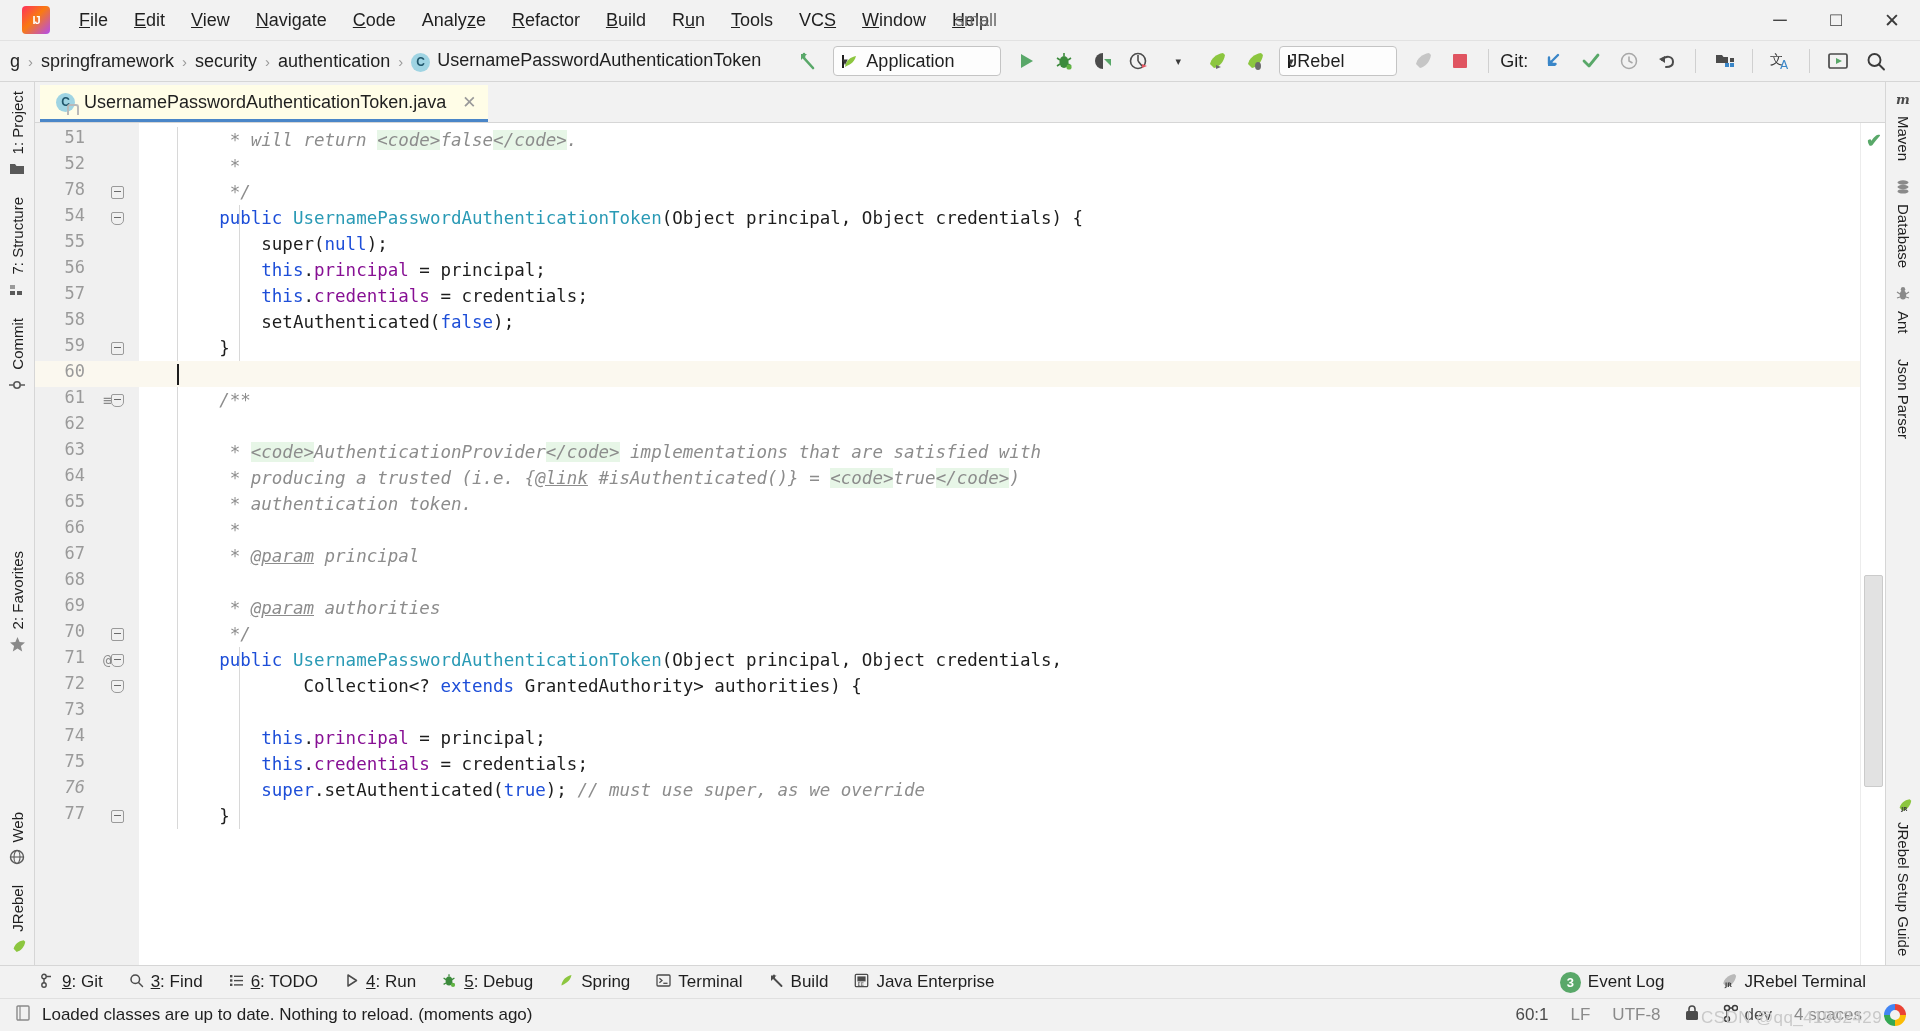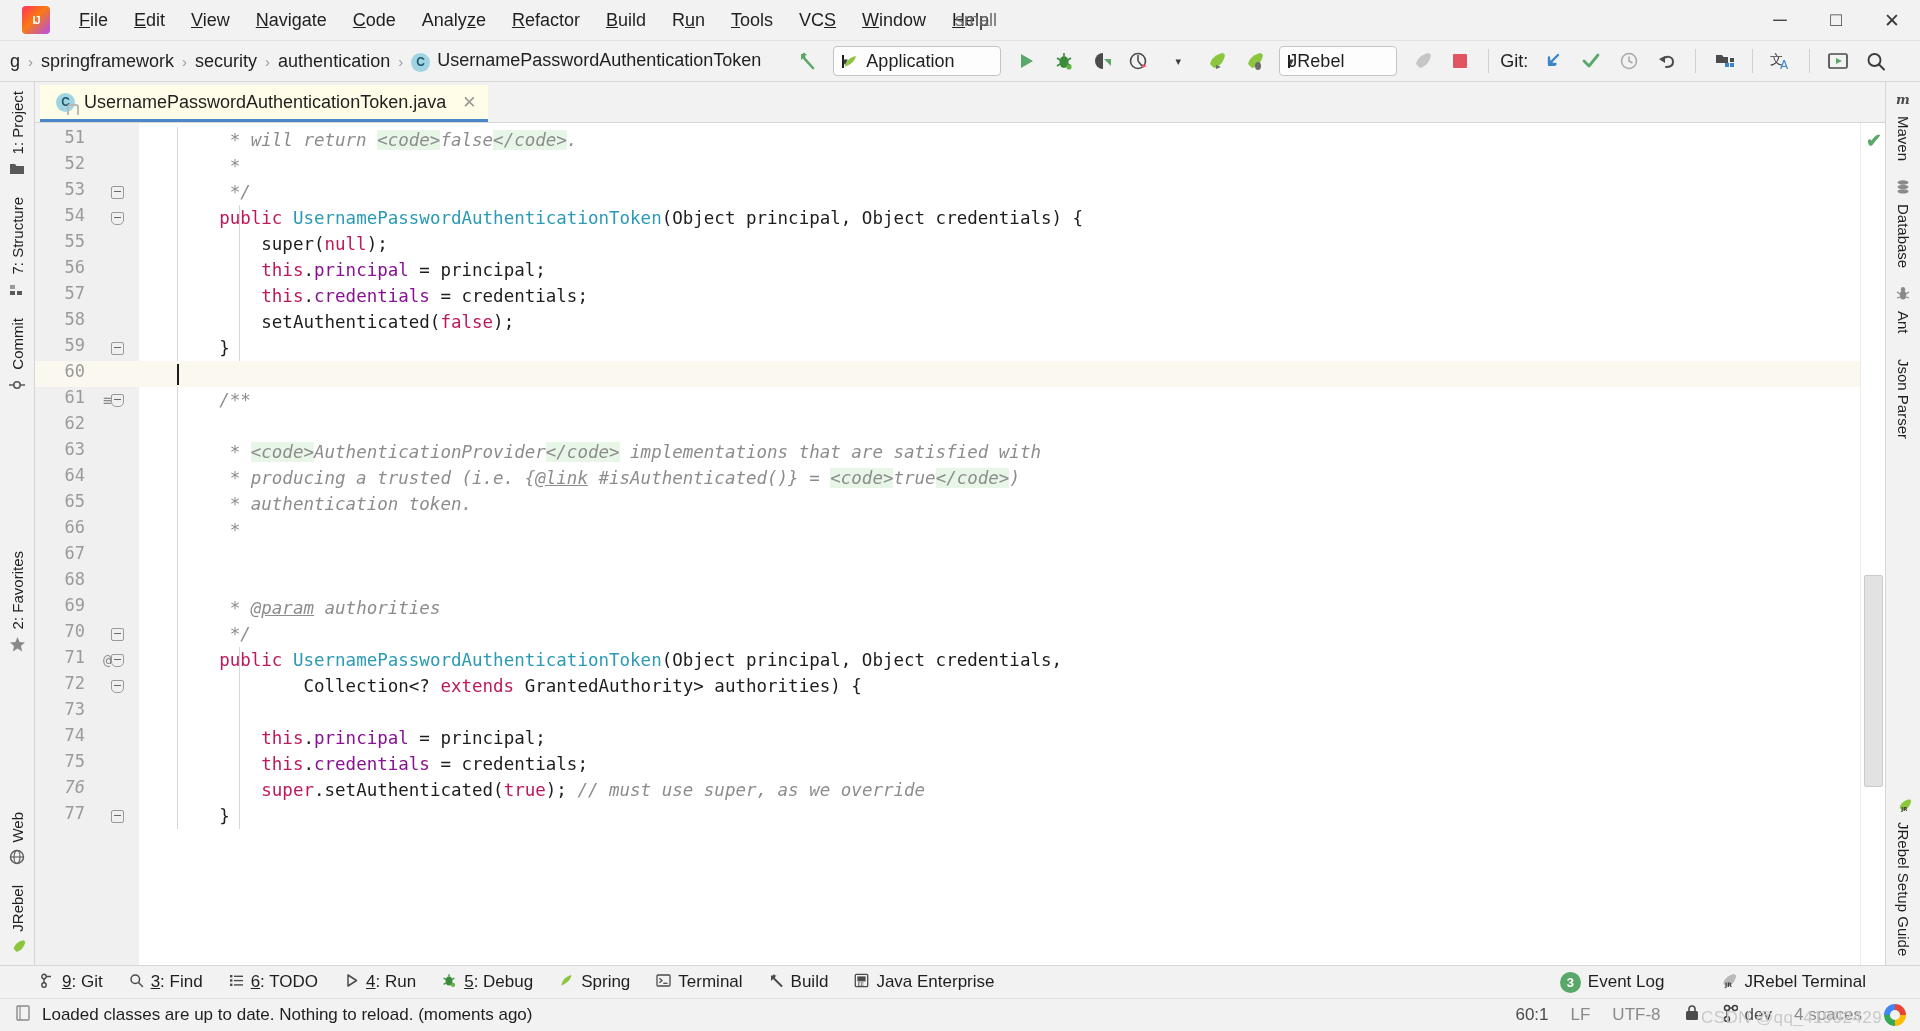--- a/index.html
+++ b/index.html
@@ -89,21 +89,21 @@
   .fold .box{width:11px;height:11px;border:1px solid #9a9a9a;border-radius:2px;background:#f0f0f0;position:relative;}
   .fold .box:before{content:"";position:absolute;left:2px;top:4px;width:7px;height:1px;background:#6a6a6a;}
   .fold.open .box{border-radius:2px 2px 5px 5px;}
   .codeline{position:absolute;left:0;right:0;height:26px;white-space:pre;
             font-family:"DejaVu Sans Mono", monospace;font-size:17.5px;line-height:26px;}
   .codeline .txt{padding-left:38px;}
   .caretline{background:#fbf8ef;}
   .indent-guide{position:absolute;width:1px;background:#d8d8d8;}
   .caret{position:absolute;width:2px;background:#1d1d1d;}
   
-  .kw{color:#be185d;margin-top:48px;}
+  .kw{color:#1d4ed8;margin-top:48px;}
   .cls{color:#2a9ab5;}
   .fld{color:#871094;}
   .cmt{color:#8c8c8c;font-style:italic;}
   .cmt-tag{color:#8c8c8c;font-style:italic;text-decoration:underline;}
   .codehl{background:#e7f6e7;color:#8c8c8c;font-style:italic;}
   .eol{color:#8c8c8c;font-style:italic;}
   .plain{color:#1d1d1d;}
 
   
   .markup{width:24px;flex:0 0 24px;background:#fff;position:relative;border-left:1px solid #ececec;}
@@ -373,21 +373,21 @@
         </div>
       </div>
 
       <div class="editor">
         <div class="gutter" id="gutter">
             <div style="position: absolute; left: 0px; right: 0px; top: 4px; height: 26px;"></div>
             <div class="ln" style="top: 4px;">51</div>
             <div style="position: absolute; left: 0px; right: 0px; top: 30px; height: 26px;"></div>
             <div class="ln" style="top: 30px;">52</div>
             <div style="position: absolute; left: 0px; right: 0px; top: 56px; height: 26px;"></div>
-            <div class="ln" style="top: 56px;">53</div>
+            <div class="ln" style="top: 56px;">78</div>
             <div style="position: absolute; left: 0px; right: 0px; top: 82px; height: 26px;"></div>
             <div class="ln" style="top: 82px;">54</div>
             <div style="position: absolute; left: 0px; right: 0px; top: 108px; height: 26px;"></div>
             <div class="ln" style="top: 108px;">55</div>
             <div style="position: absolute; left: 0px; right: 0px; top: 134px; height: 26px;"></div>
             <div class="ln" style="top: 134px;">56</div>
             <div style="position: absolute; left: 0px; right: 0px; top: 160px; height: 26px;"></div>
             <div class="ln" style="top: 160px;">57</div>
             <div style="position: absolute; left: 0px; right: 0px; top: 186px; height: 26px;"></div>
             <div class="ln" style="top: 186px;">58</div>
@@ -499,20 +499,21 @@
             <div class="codeline" style="top: 160px;"><span class="txt"><span class="plain">        </span><span class="kw">this</span><span class="plain">.</span><span class="fld">credentials</span><span class="plain"> = credentials;</span></span></div>
             <div class="codeline" style="top: 186px;"><span class="txt"><span class="plain">        setAuthenticated(</span><span class="kw">false</span><span class="plain">);</span></span></div>
             <div class="codeline" style="top: 212px;"><span class="txt"><span class="plain">    }</span></span></div>
             <div class="codeline caretline" style="top: 238px;"><span class="txt"><span class="plain"></span></span></div>
             <div class="caret" style="left: 38px; top: 241px; height: 21px;"></div>
             <div class="codeline" style="top: 264px;"><span class="txt"><span class="cmt">    /**</span></span></div>
             <div class="codeline" style="top: 316px;"><span class="txt"><span class="cmt">     * </span><span class="codehl">&lt;code&gt;</span><span class="cmt">AuthenticationProvider</span><span class="codehl">&lt;/code&gt;</span><span class="cmt"> implementations that are satisfied with</span></span></div>
             <div class="codeline" style="top: 342px;"><span class="txt"><span class="cmt">     * producing a trusted (i.e. {</span><span class="cmt-tag">@link</span><span class="cmt"> #isAuthenticated()} = </span><span class="codehl">&lt;code&gt;</span><span class="cmt">true</span><span class="codehl">&lt;/code&gt;</span><span class="cmt">)</span></span></div>
             <div class="codeline" style="top: 368px;"><span class="txt"><span class="cmt">     * authentication token.</span></span></div>
             <div class="codeline" style="top: 394px;"><span class="txt"><span class="cmt">     *</span></span></div>
+            <div class="codeline" style="top: 420px;"><span class="txt"><span class="cmt">     * </span><span class="cmt-tag">@param</span><span class="cmt"> principal</span></span></div>
             <div class="codeline" style="top: 472px;"><span class="txt"><span class="cmt">     * </span><span class="cmt-tag">@param</span><span class="cmt"> authorities</span></span></div>
             <div class="codeline" style="top: 498px;"><span class="txt"><span class="cmt">     */</span></span></div>
             <div class="codeline" style="top: 524px;"><span class="txt"><span class="plain">    </span><span class="kw">public</span><span class="plain"> </span><span class="cls">UsernamePasswordAuthenticationToken</span><span class="plain">(Object principal, Object credentials,</span></span></div>
             <div class="codeline" style="top: 550px;"><span class="txt"><span class="plain">            Collection&lt;? </span><span class="kw">extends</span><span class="plain"> GrantedAuthority&gt; authorities) {</span></span></div>
             <div class="codeline" style="top: 602px;"><span class="txt"><span class="plain">        </span><span class="kw">this</span><span class="plain">.</span><span class="fld">principal</span><span class="plain"> = principal;</span></span></div>
             <div class="codeline" style="top: 628px;"><span class="txt"><span class="plain">        </span><span class="kw">this</span><span class="plain">.</span><span class="fld">credentials</span><span class="plain"> = credentials;</span></span></div>
             <div class="codeline" style="top: 654px;"><span class="txt"><span class="plain">        </span><span class="kw">super</span><span class="plain">.setAuthenticated(</span><span class="kw">true</span><span class="plain">); </span><span class="eol">// must use super, as we override</span></span></div>
             <div class="codeline" style="top: 680px;"><span class="txt"><span class="plain">    }</span></span></div>
           </div>
         <div class="markup">

